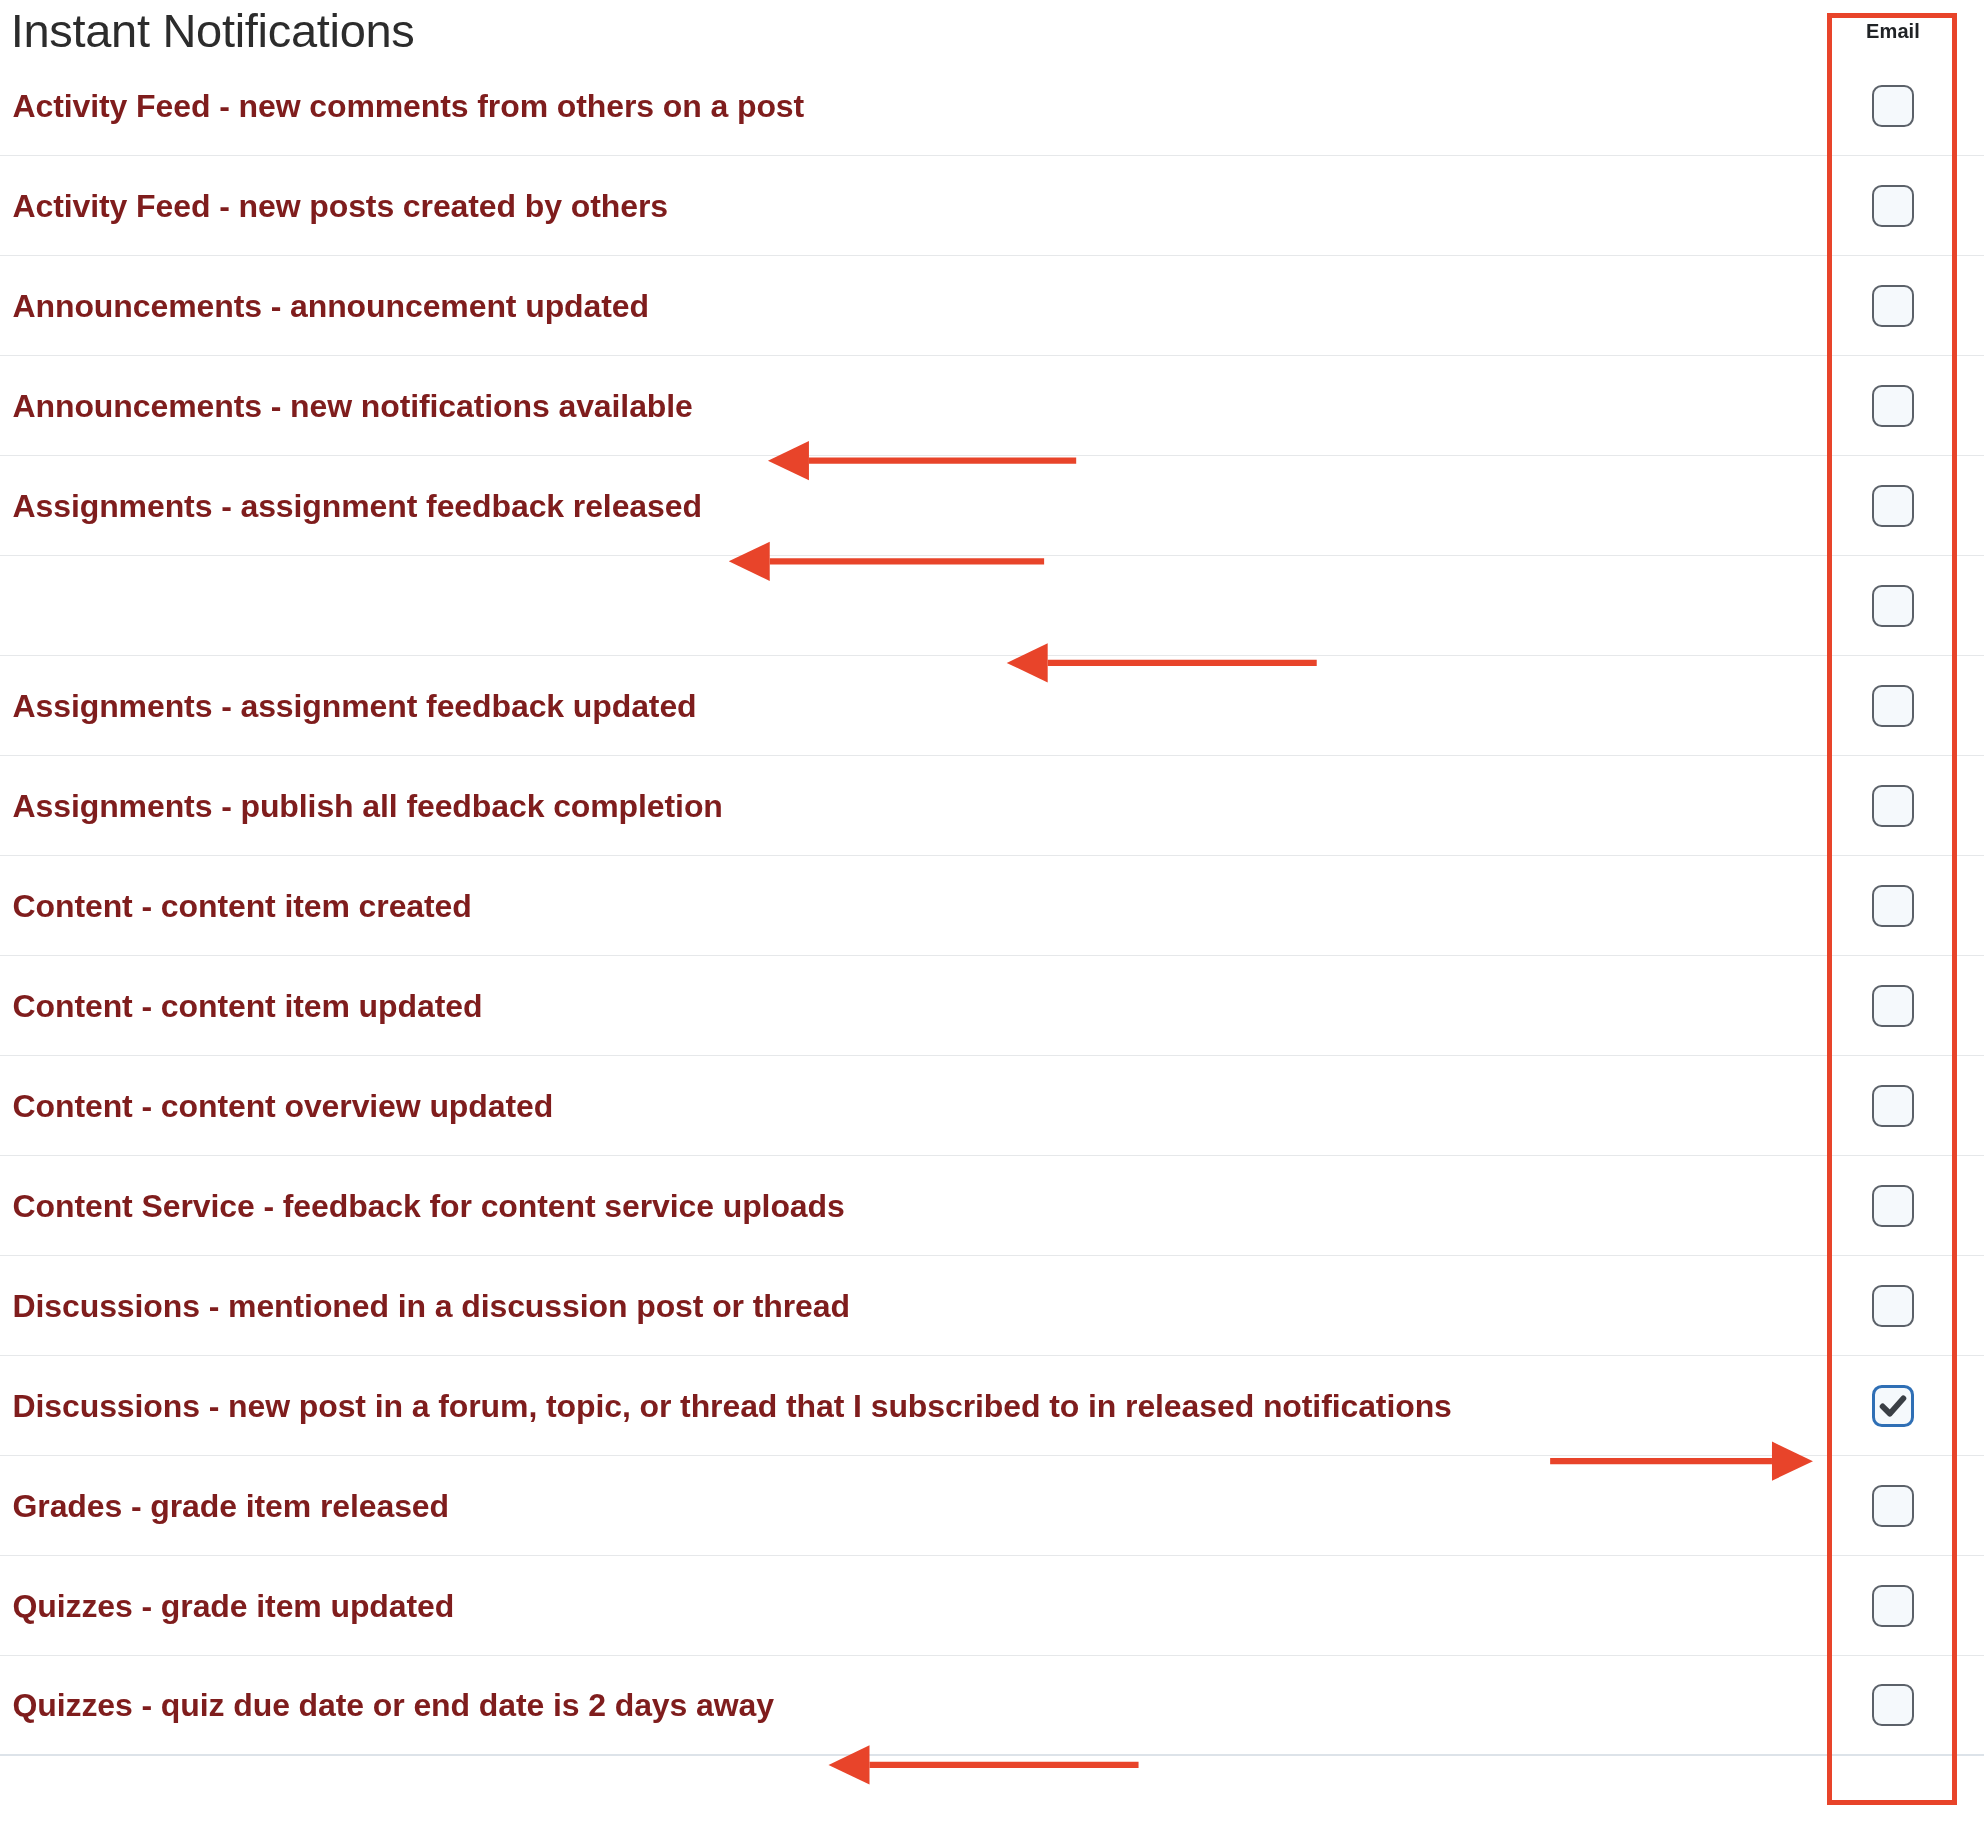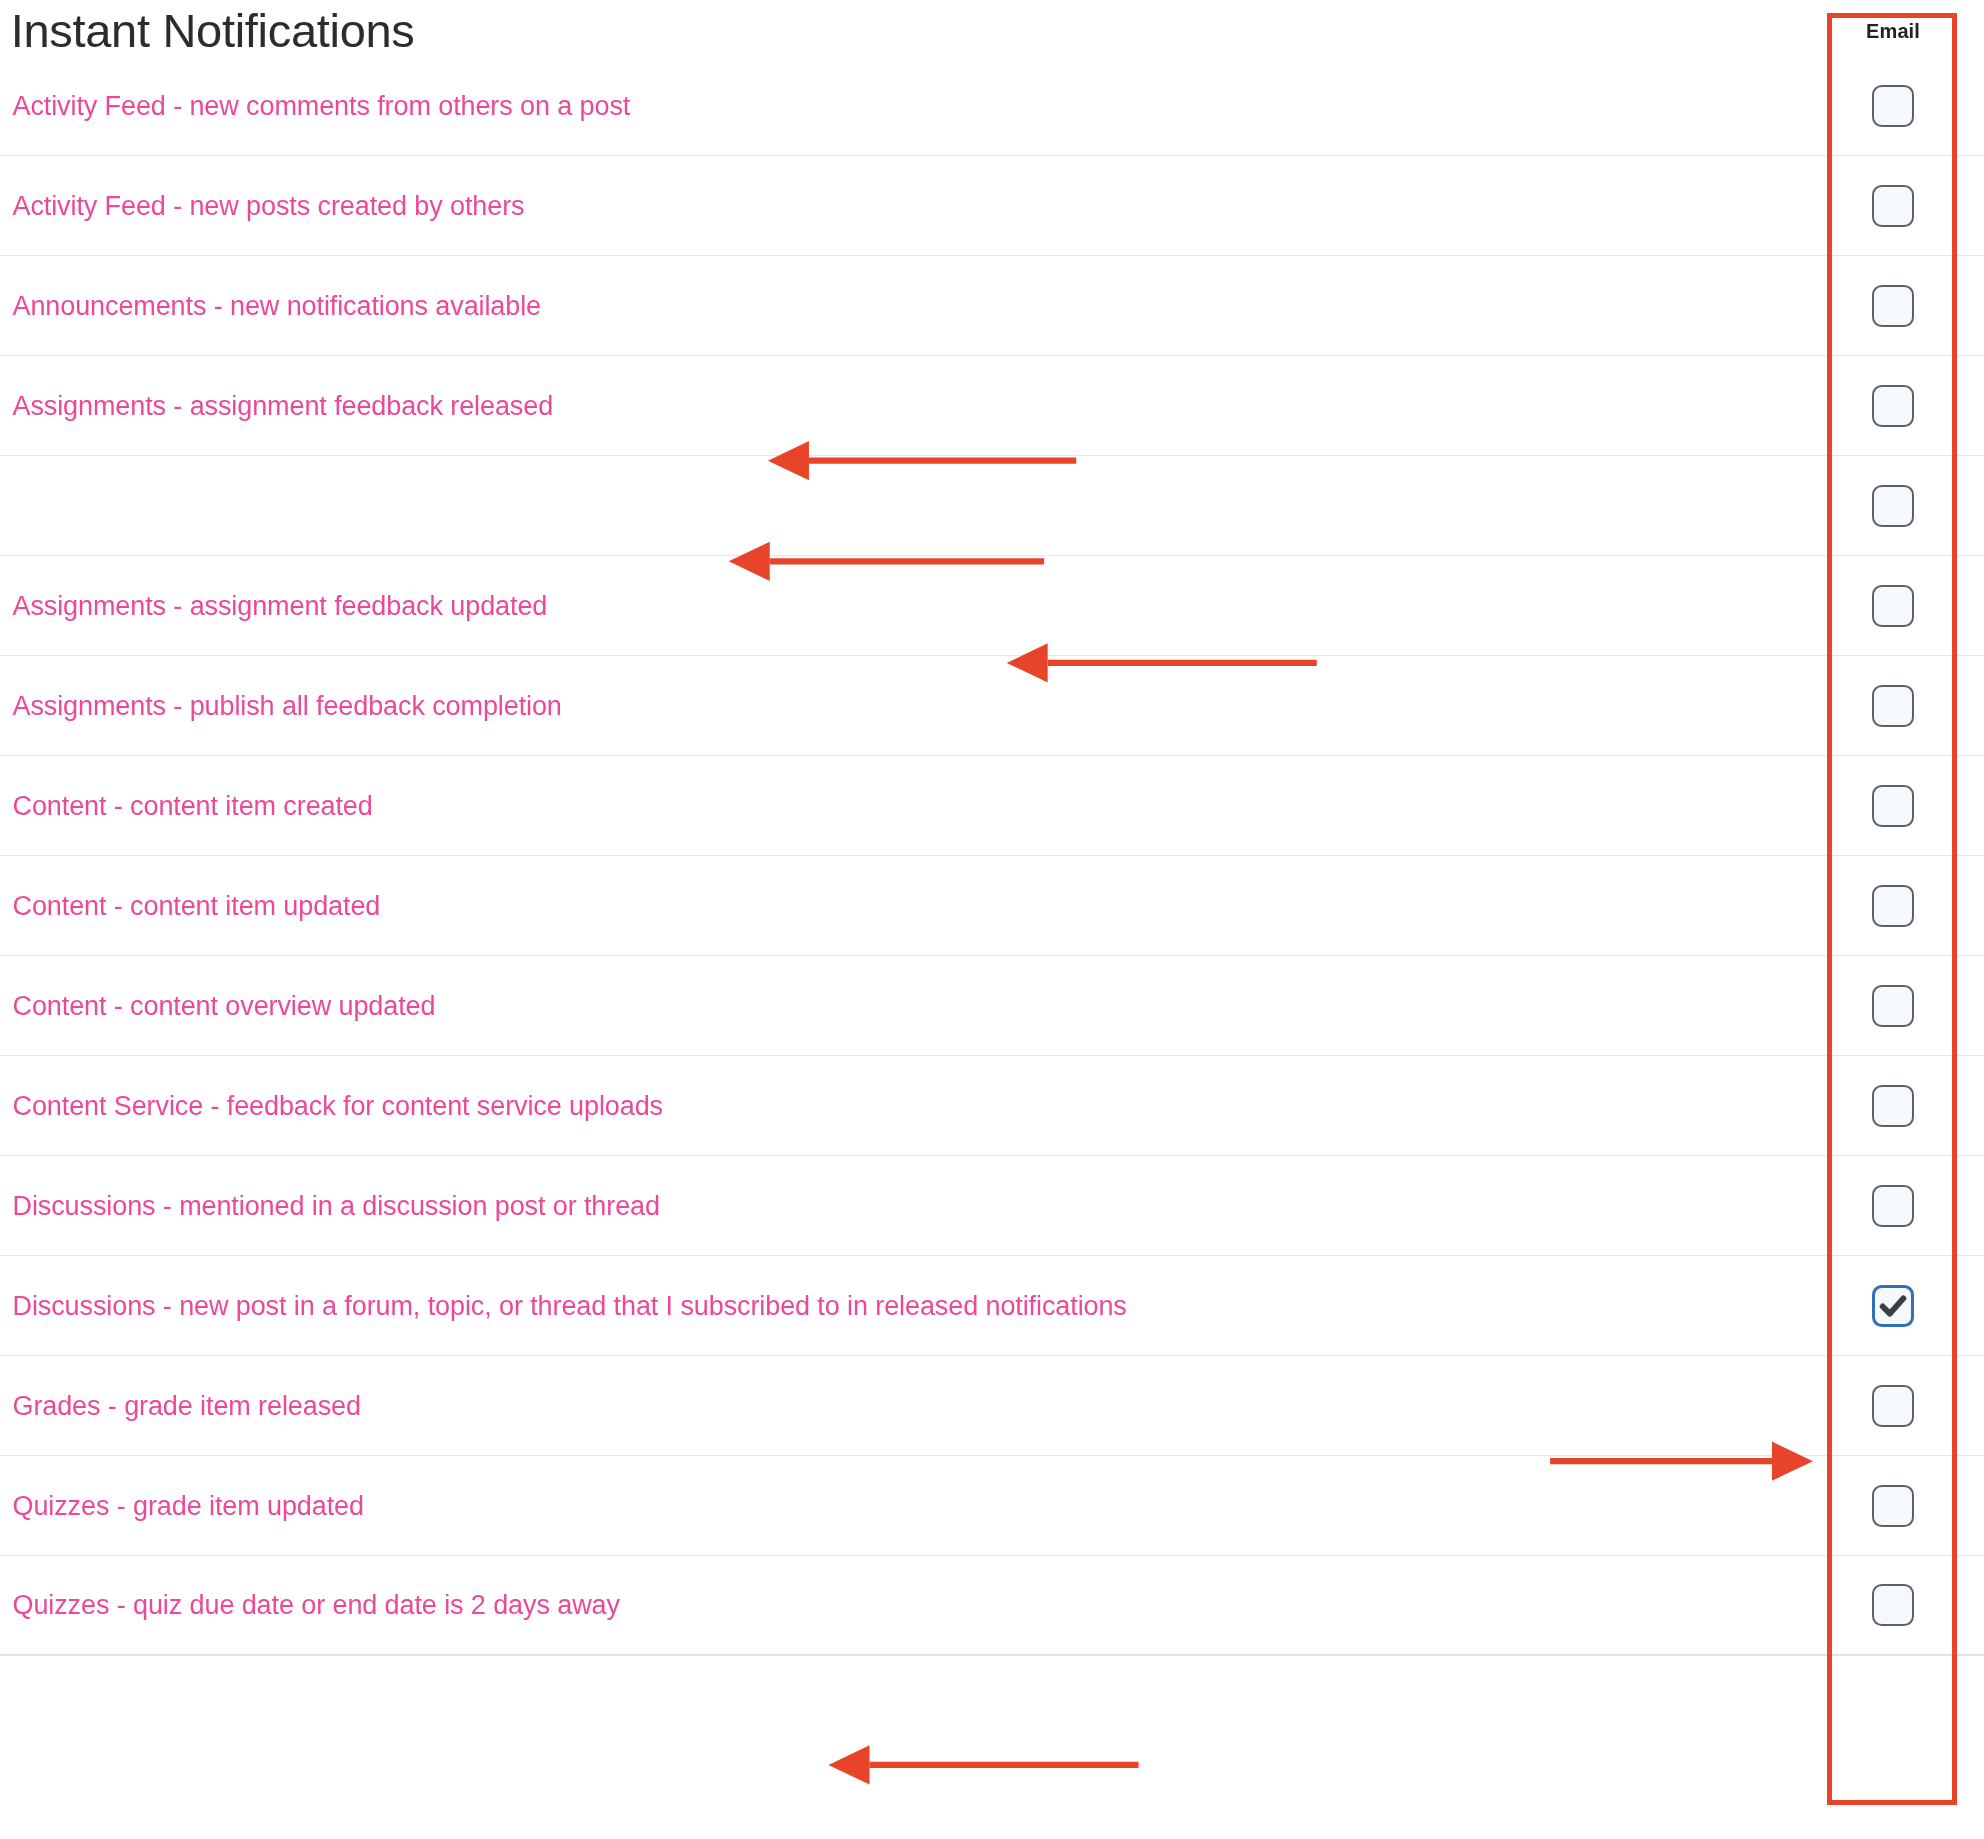--- a/index.html
+++ b/index.html
@@ -60,23 +60,23 @@
     border-bottom: 1.8px solid #e6e8ea;
   }
   .row:last-child {
     border-bottom: 2.7px solid #dde3e9;
   }
   .row-label {
     position: absolute;
     left: 12.5px;
     top: 50%;
     transform: translateY(-50%);
-    font-size: 27px;
-    font-weight: 400;
-    color: #ec4899;
+    font-size: 32px;
+    font-weight: 700;
+    color: #7f1d1d;
     letter-spacing: -0.1px;
     white-space: nowrap;
     line-height: 1.2;
   }
 
   
   .cell-check {
     position: absolute;
     left: 1829px;
     width: 128px;
@@ -143,20 +143,26 @@
           <div class="checkbox" role="checkbox" aria-checked="false"></div>
         </div>
       </div>
       <div class="row">
         <div class="row-label">Activity Feed - new posts created by others</div>
         <div class="cell-check">
           <div class="checkbox" role="checkbox" aria-checked="false"></div>
         </div>
       </div>
       <div class="row">
+        <div class="row-label">Announcements - announcement updated</div>
+        <div class="cell-check">
+          <div class="checkbox" role="checkbox" aria-checked="false"></div>
+        </div>
+      </div>
+      <div class="row">
         <div class="row-label">Announcements - new notifications available</div>
         <div class="cell-check">
           <div class="checkbox" role="checkbox" aria-checked="false"></div>
         </div>
       </div>
       <div class="row">
         <div class="row-label">Assignments - assignment feedback released</div>
         <div class="cell-check">
           <div class="checkbox" role="checkbox" aria-checked="false"></div>
         </div>

